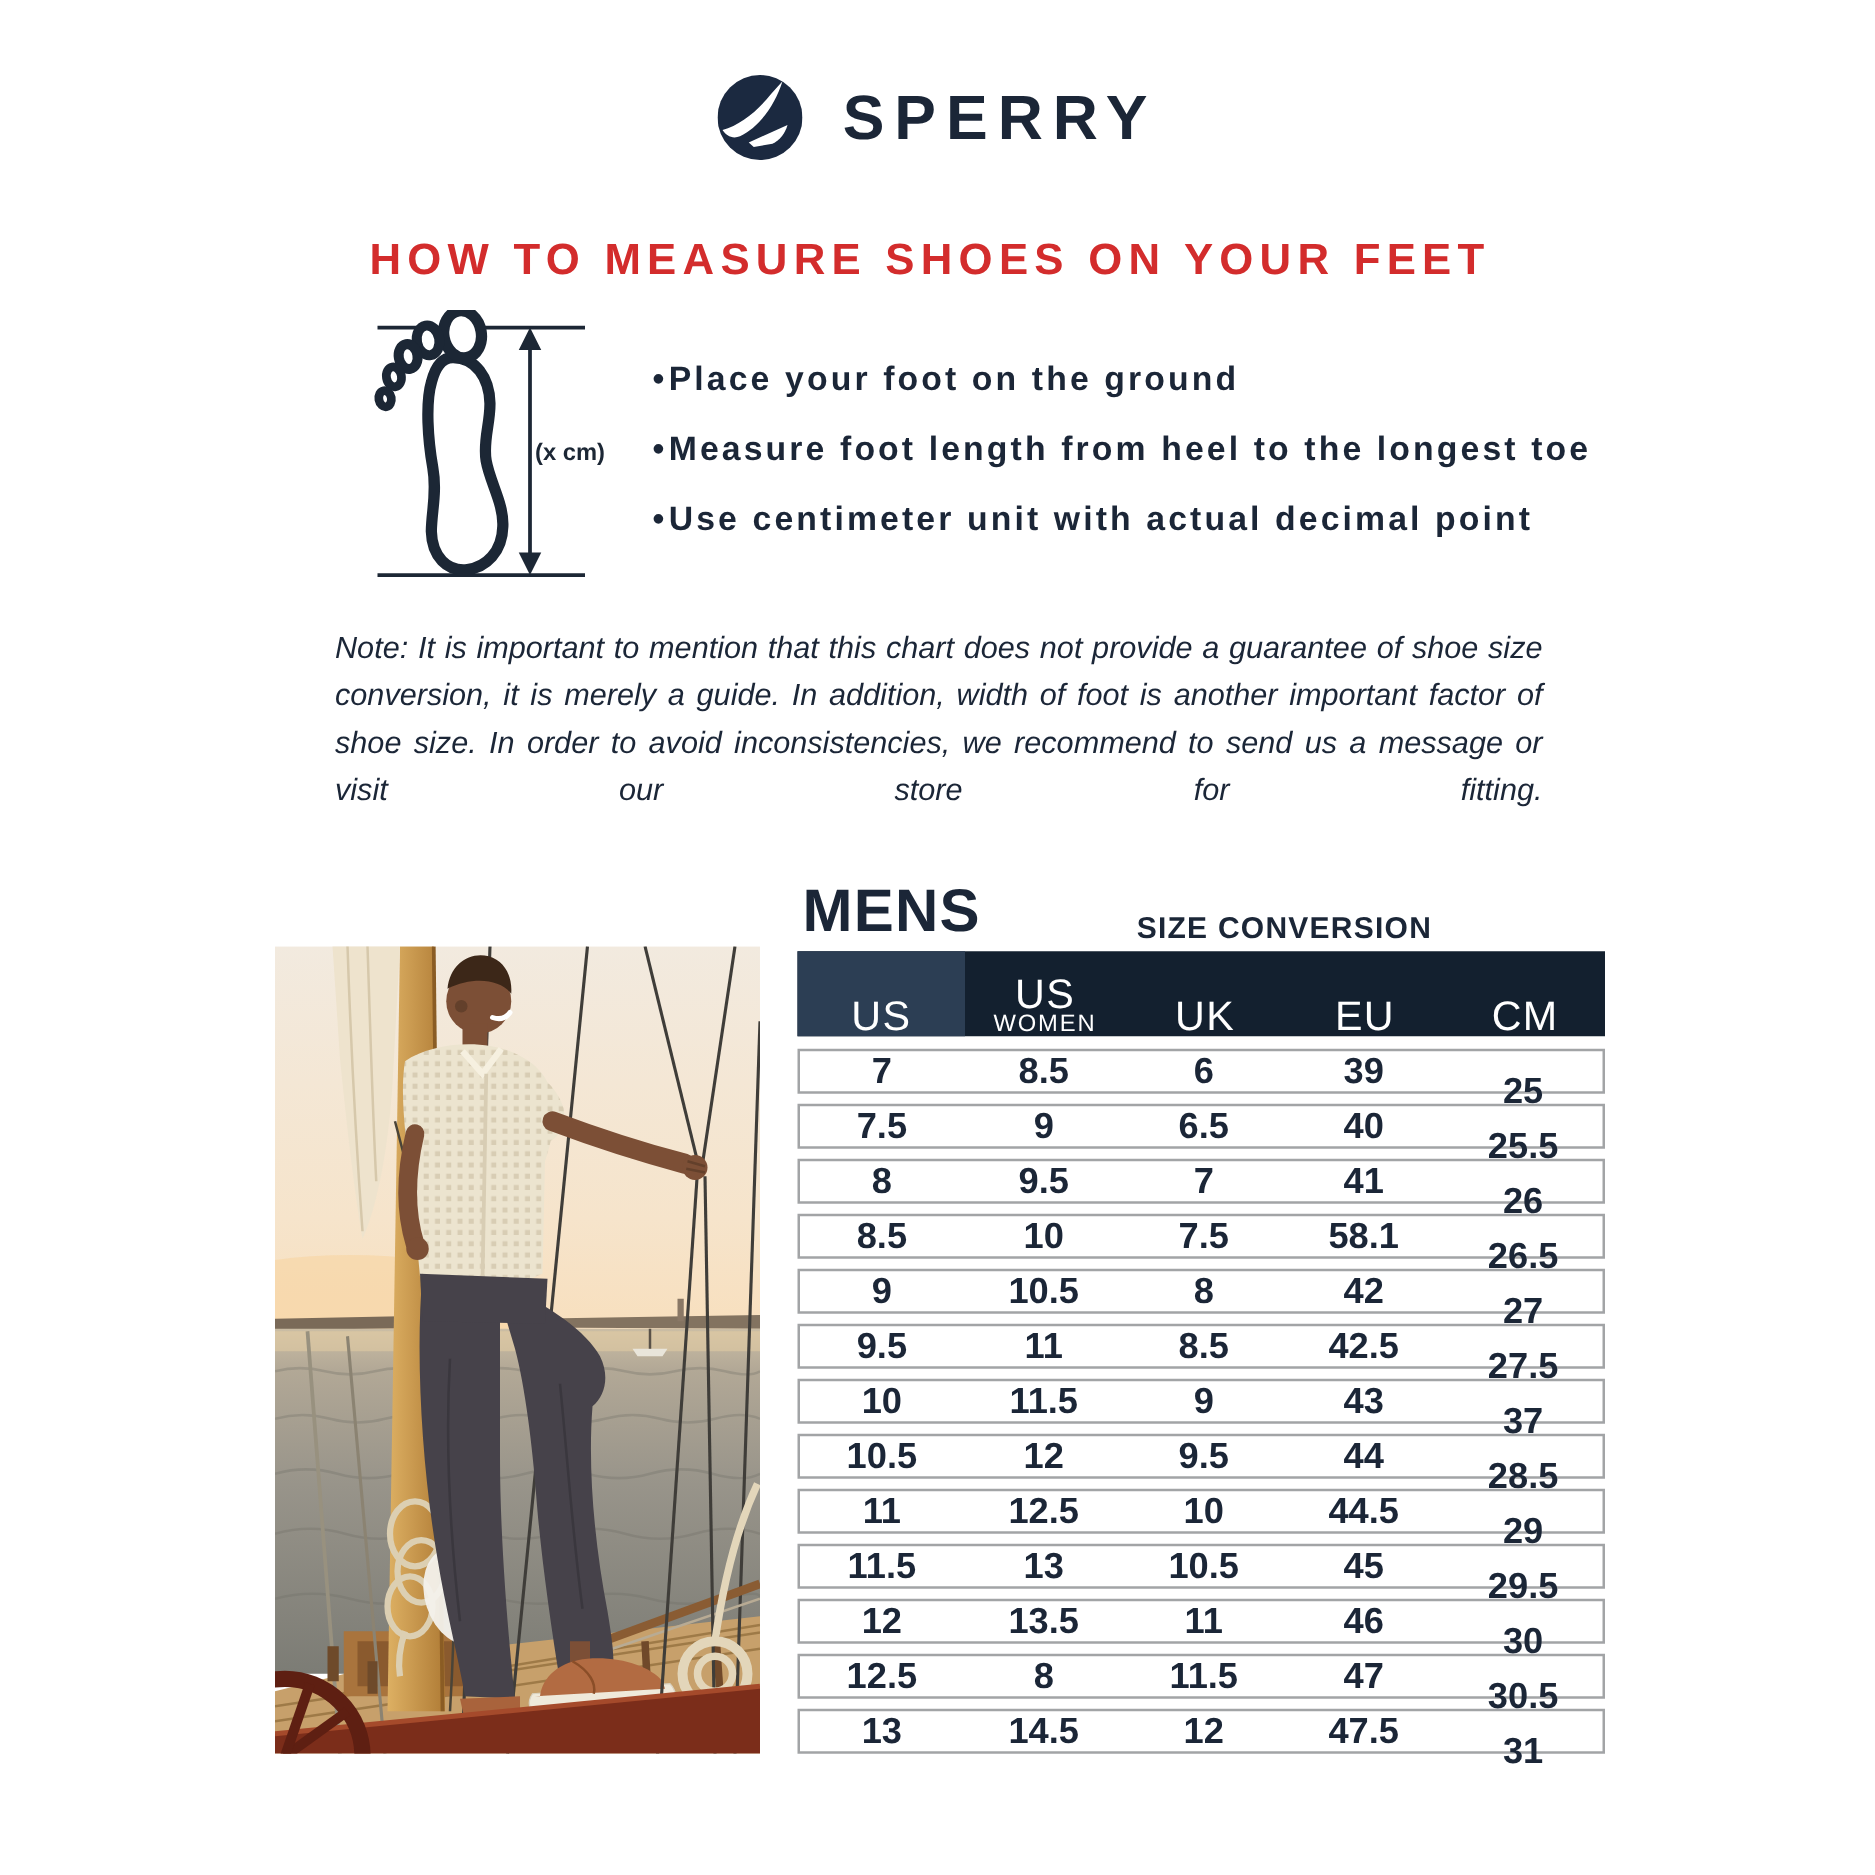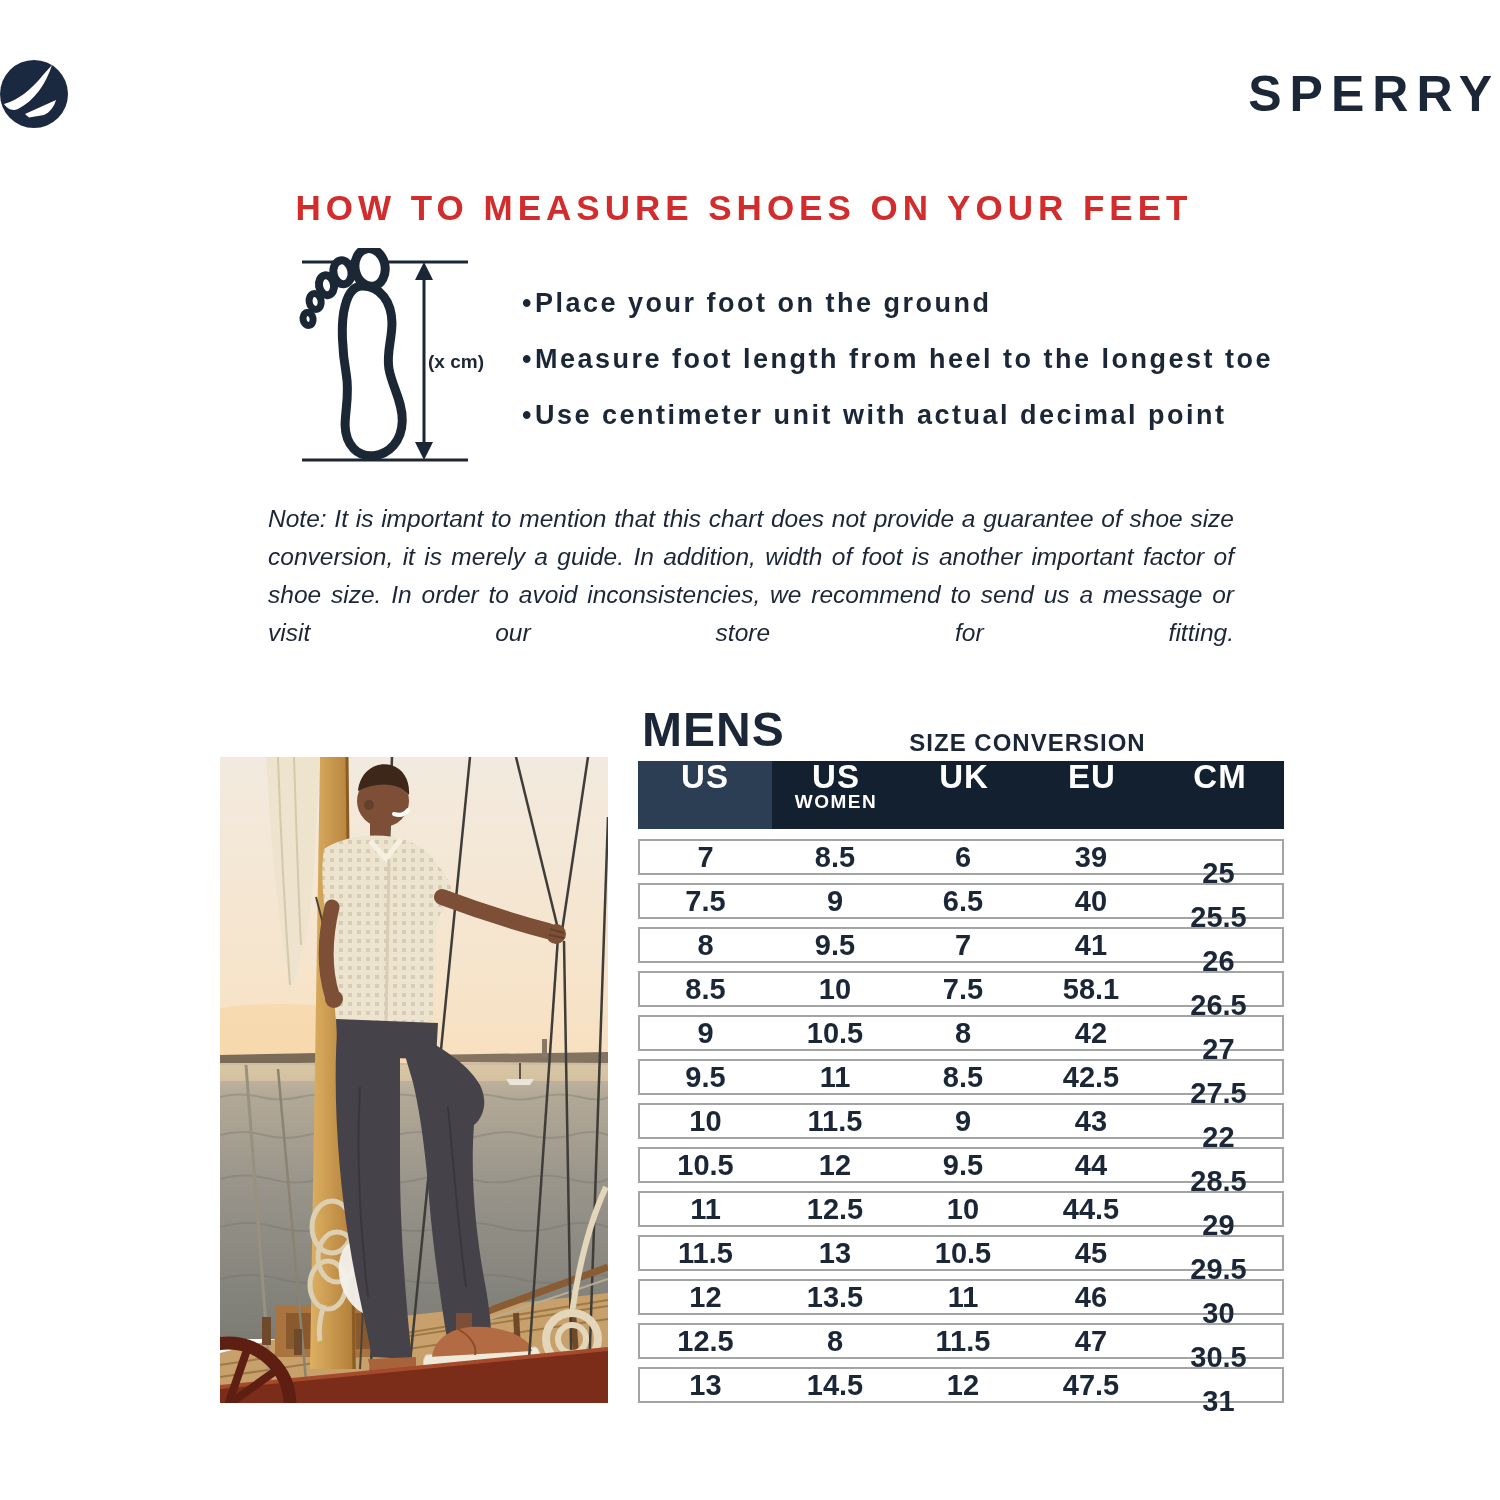--- a/index.html
+++ b/index.html
@@ -1,20 +1,20 @@
 <!DOCTYPE html>
 <html style="--navy: #1b2637; --red: #d32c2c; --header_bg: #13202f; --header_us_bg: #2c3e54; --row_border: #a2a4a6;"><head>
 <meta charset="utf-8">
 <style>
   html,body{margin:0;padding:0;background:#fff;}
   body{font-family:"Liberation Sans",sans-serif;color:var(--navy,#1b2637);}
   .page{position:relative;width:1500px;height:1500px;background:#fff;overflow:hidden;}
 
   
-  .brand{position:absolute;top:60px;left:0;right:0;display:flex;justify-content:space-between;align-items:center;gap:32px;}
+  .brand{position:absolute;top:60px;left:0;right:0;display:flex;justify-content:center;align-items:center;gap:32px;}
   .brand-name{font-size:50px;font-weight:bold;letter-spacing:8px;color:var(--navy,#1b2637);}
 
   
   .title{position:absolute;top:188px;left:0;right:12px;margin:0;text-align:center;
          font-size:35px;font-weight:bold;letter-spacing:5px;color:var(--red,#d32c2c);}
 
   
   .foot-diagram{position:absolute;left:294px;top:248px;}
 
   
@@ -30,22 +30,22 @@
   
   .photo{position:absolute;left:220px;top:757px;width:388px;height:646px;overflow:hidden;}
 
   
   .mens-title{position:absolute;left:642px;top:702px;font-size:48px;font-weight:bold;letter-spacing:1px;color:var(--navy,#1b2637);}
   .size-conv{position:absolute;left:772px;top:729px;width:511px;text-align:center;
              font-size:24px;font-weight:bold;letter-spacing:1px;color:var(--navy,#1b2637);}
 
   .size-table{position:absolute;left:638px;top:761px;width:646px;}
   .thead{display:flex;height:68px;background:var(--header_bg,#13202f);color:#fff;}
-  .th{display:flex;flex-direction:column;align-items:center;justify-content:flex-start;
-      font-weight:bold;font-size:33px;letter-spacing:1px;}
+  .th{display:flex;flex-direction:column;align-items:center;justify-content:flex-end;
+      font-weight:normal;font-size:33px;letter-spacing:1px;}
   .th.c0{width:134px;background:var(--header_us_bg,#2c3e54);}
   .th.c1{width:128px;}.th.c2{width:128px;}.th.c3{width:128px;}.th.c4{width:128px;}
   .th .main{line-height:32px;}
   .th .sub{font-size:19px;letter-spacing:1.5px;line-height:18px;}
   .tbody{margin-top:10px;}
   .trow{display:flex;height:36px;margin-bottom:8px;border:2px solid var(--row_border,#a2a4a6);
         background:#fff;box-sizing:border-box;align-items:center;}
   .td{font-size:29px;font-weight:600;color:var(--navy,#1b2637);text-align:center;}
   .td.c0{width:131px;}.td.c1{width:128px;}.td.c2{width:128px;}.td.c3{width:128px;}.td.c4{width:127px;margin-top:32px;}
 </style>
@@ -304,21 +304,21 @@
           <div class="td c1">11</div>
           <div class="td c2">8.5</div>
           <div class="td c3">42.5</div>
           <div class="td c4">27.5</div>
         </div>
         <div class="trow">
           <div class="td c0">10</div>
           <div class="td c1">11.5</div>
           <div class="td c2">9</div>
           <div class="td c3">43</div>
-          <div class="td c4">22</div>
+          <div class="td c4">37</div>
         </div>
         <div class="trow">
           <div class="td c0">10.5</div>
           <div class="td c1">12</div>
           <div class="td c2">9.5</div>
           <div class="td c3">44</div>
           <div class="td c4">28.5</div>
         </div>
         <div class="trow">
           <div class="td c0">11</div>

